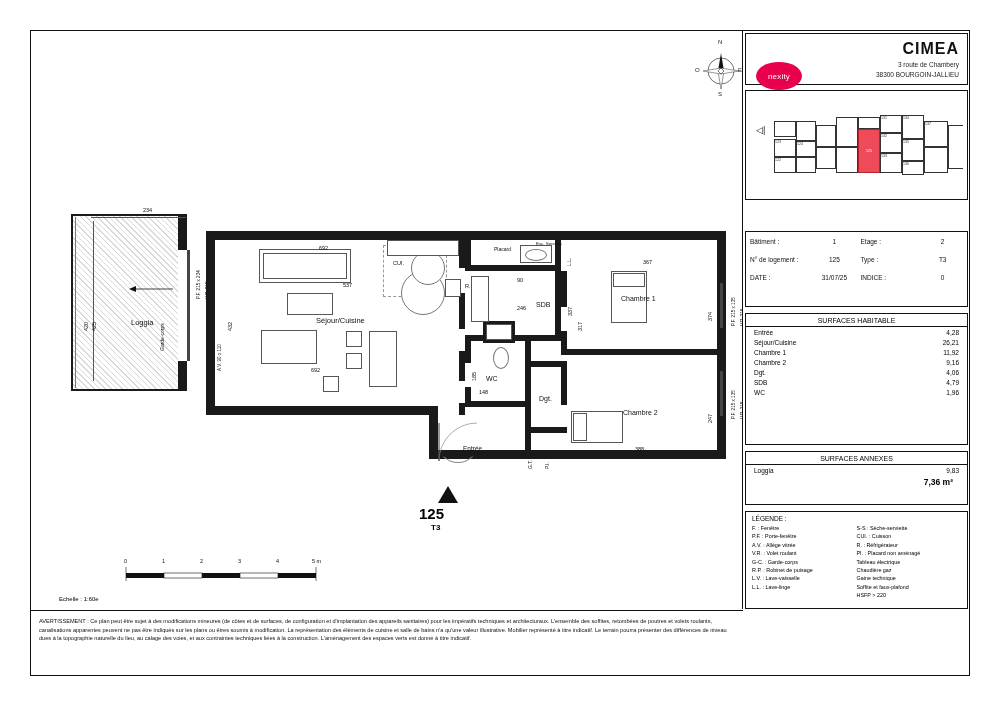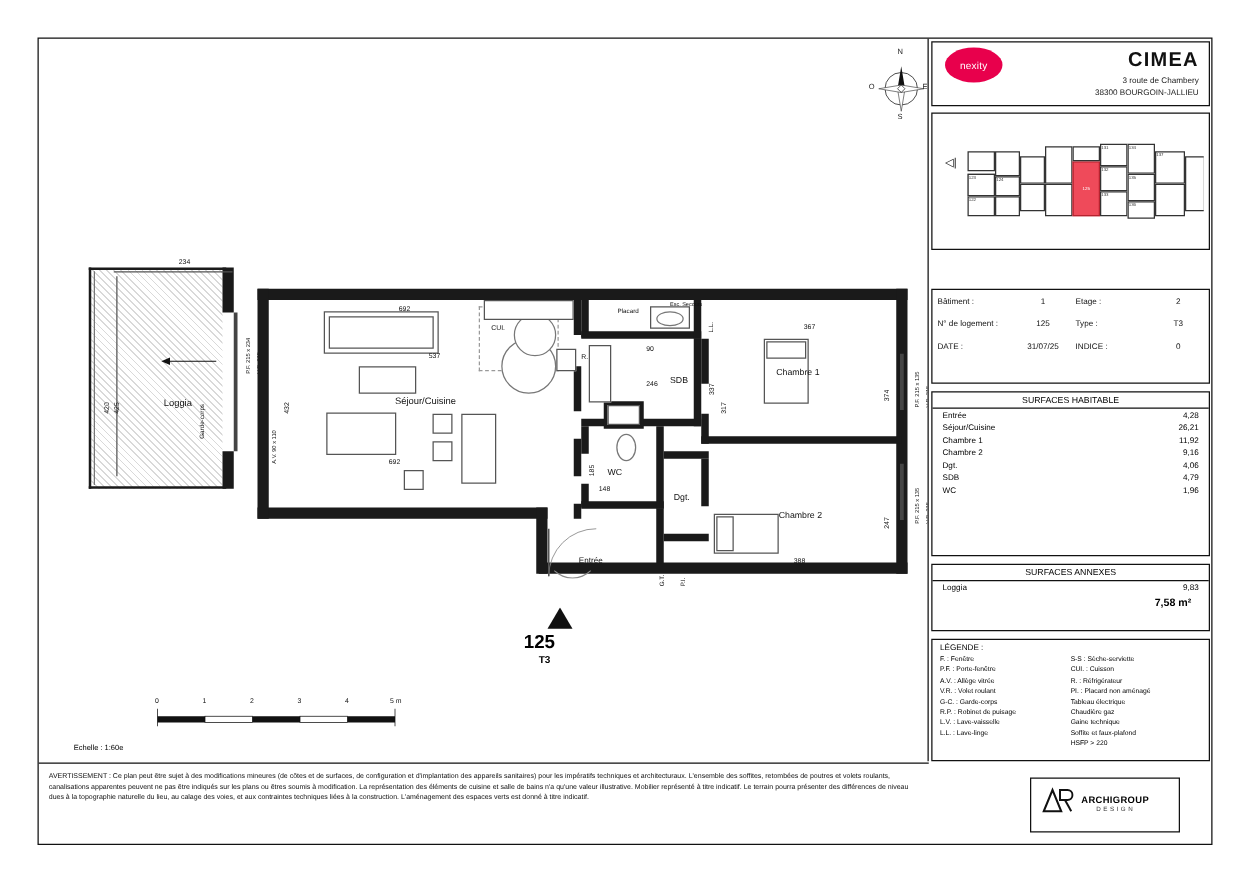--- a/index.html
+++ b/index.html
@@ -65,21 +65,21 @@
   .swing { position:absolute; border:0.7px solid #8a8a8a; border-radius:50%; }
   .scalebar { position:absolute; }
   .arrowN { position:absolute; }
   .box {
     position:absolute;
     border:1px solid #111;
     background:#fff;
   }
   .logo-box { left:745px; top:33px; width:223px; height:52px; }
   .nexity {
-    position:absolute; left:10px; top:4px; width:46px; height:28px;
+    position:absolute; left:10px; top:28px; width:46px; height:28px;
     border-radius:50%; background:#e8004c; color:#fff;
     font-size:8px; display:flex; align-items:center; justify-content:center;
     letter-spacing:0.2px;
   }
   .cimea {
     position:absolute; right:8px; top:6px;
     font-size:16px; font-weight:bold; letter-spacing:1px; color:#111;
   }
   .addr1 { position:absolute; right:8px; top:27px; font-size:6.5px; color:#222; }
   .addr2 { position:absolute; right:8px; top:37px; font-size:6.5px; color:#222; }
@@ -418,21 +418,21 @@
   <div class="box annex-box">
     <div class="surf-hdr">SURFACES ANNEXES</div>
     <table class="surf">
       <tbody>
           <tr>
         <td>Loggia</td>
         <td class="num">9,83</td>
       </tr>
     </tbody>
       </table>
-    <div class="annex-total">7,58 m²</div>
+    <div class="annex-total">7,36 m²</div>
   </div>
 
   <div class="box leg-box">
     <div class="leg-title">LÉGENDE :</div>
     <div class="leg-cols">
       <div>
         <div>F. : Fenêtre</div>
         <div>P.F. : Porte-fenêtre</div>
         <div>A.V. : Allège vitrée</div>
         <div>V.R. : Volet roulant</div>
@@ -448,24 +448,13 @@
         <div>PI. : Placard non aménagé</div>
         <div>Tableau électrique</div>
         <div>Chaudière gaz</div>
         <div>Gaine technique</div>
         <div>Soffite et faux-plafond</div>
         <div>HSFP &gt; 220</div>
       </div>
     </div>
   </div>
 
-  <div class="box arch-box">
-    <div class="arch-logo">
-      <svg width="26" height="22" viewBox="0 0 26 22">
-        <polygon points="2,20 9,3 16,20" fill="none" stroke="#111" stroke-width="1.6"></polygon>
-        <path d="M15,3 h6 a4,4 0 0 1 0,8 h-6 z" fill="none" stroke="#111" stroke-width="1.6"></path>
-        <line x1="19" y1="11" x2="24" y2="20" stroke="#111" stroke-width="1.6"></line>
-      </svg>
-    </div>
-    <div class="arch-name">ARCHIGROUP</div>
-    <div class="arch-sub">DESIGN</div>
-  </div>
 </div>
 
 </body></html>

